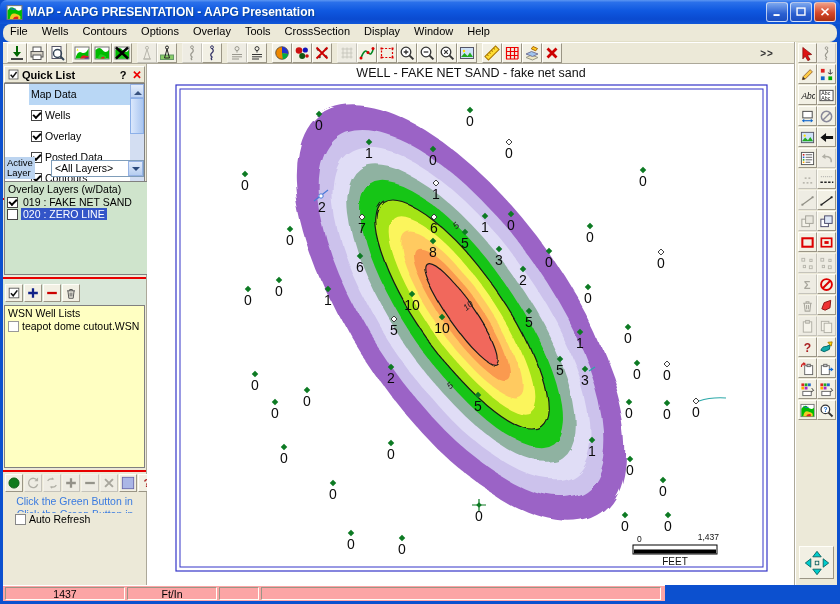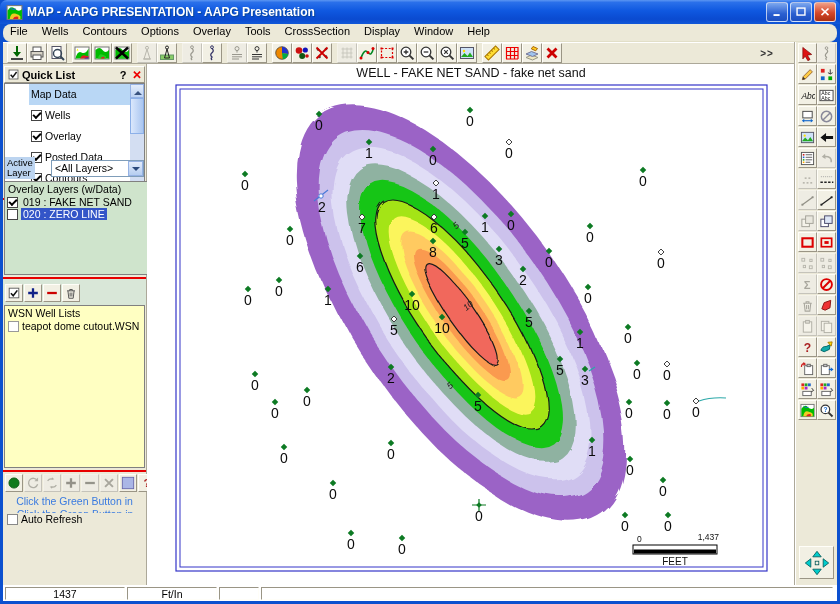--- a/index.html
+++ b/index.html
@@ -87,36 +87,36 @@
   .ovrow .lbl{padding:0 2px;}
   .ovrow.sel .lbl{background:#3355c8;color:#fff;}
   .greens{position:absolute;left:0;width:143px;background:#d9e7d8;}
   .ylist{position:absolute;left:1px;top:241px;width:141px;height:163px;background:#ffffc2;
     border:1px solid #808080;box-sizing:border-box;font-size:10.5px;overflow:hidden;}
   .ytitle{padding:1px 0 1px 3px;}
   .yrow{height:12px;display:flex;align-items:center;padding-left:3px;white-space:nowrap;}
   .hint{position:absolute;left:0;width:143px;text-align:center;color:#3a7be0;font-size:10.5px;}
   .hint2{position:absolute;left:12px;width:120px;height:5px;overflow:hidden;text-align:center;
     color:#3a7be0;font-size:10.5px;}
-  .autorow{position:absolute;left:4px;display:flex;align-items:center;font-size:10.5px;}
+  .autorow{position:absolute;left:12px;display:flex;align-items:center;font-size:10.5px;}
   
   .rtb{position:absolute;left:795px;top:42px;width:42px;height:543px;background:#ece9d8;
     border-left:1px solid #fff;box-shadow:-1px 0 #aca899;box-sizing:border-box;}
   .rgrid{position:absolute;left:2px;top:1px;width:40px;display:grid;
     grid-template-columns:19px 19px;grid-auto-rows:21px;}
   .rbtn{width:19px;height:20px;box-sizing:border-box;border:1px solid;
     border-color:#fffef8 #9a9585 #9a9585 #fffef8;background:#f2f0e4;
     display:flex;align-items:center;justify-content:center;text-align:center;}
   .rbtn .ic{width:15px;height:15px;}
   .panbtn{position:absolute;left:3px;top:504px;width:35px;height:33px;box-sizing:border-box;
     border:1px solid;border-color:#fffef8 #9a9585 #9a9585 #fffef8;background:#f2f0e4;
     display:flex;align-items:center;justify-content:center;}
   .panbtn .ic{width:26px;height:26px;}
   
-  .statusbar{position:absolute;left:3px;top:585px;width:834px;height:16px;background:#ffffff;
+  .statusbar{position:absolute;left:3px;top:585px;width:662px;height:16px;background:#fca5a5;
     border-top:1px solid #fff;display:flex;align-items:stretch;padding:1px 2px;box-sizing:border-box;}
   .scell{border:1px solid;border-color:#9a9585 #fffef8 #fffef8 #9a9585;margin-right:2px;
     display:flex;align-items:center;justify-content:center;font-size:10.5px;box-sizing:border-box;}
   
   .mapArea{position:absolute;left:144px;top:0;width:648px;height:521px;background:#fff;}
   .ic{display:block;}
 </style>
 </head>
 <body>
 

